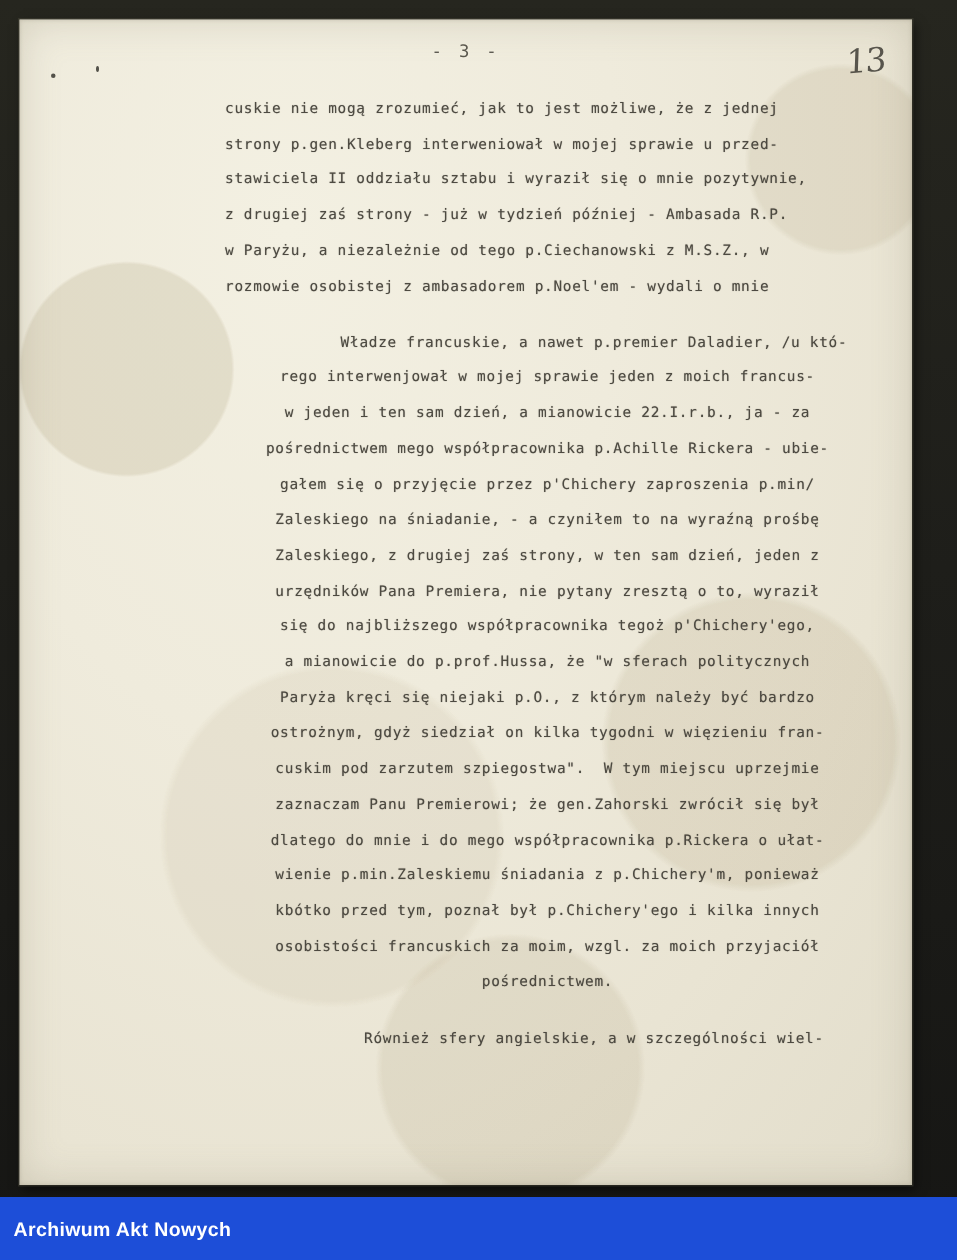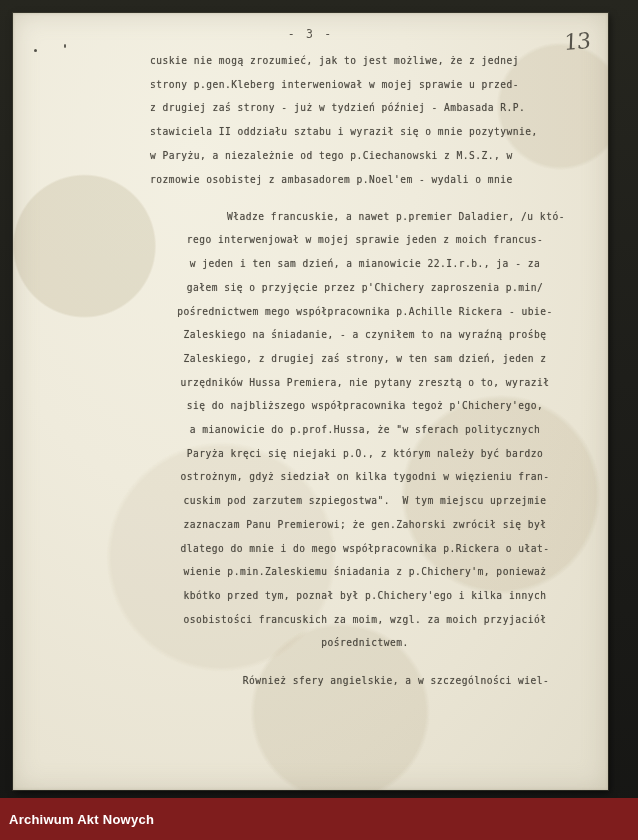--- a/index.html
+++ b/index.html
@@ -114,21 +114,21 @@
   .speck.a { left: 21px; top: 36px; width: 3px; height: 3px; }
   .speck.b { left: 51px; top: 31px; width: 2px; height: 4px; }
 
   .body-text {
     position: absolute;
     left: 137px;
     top: 36px;
     width: 430px;
   }
 
-  .para { margin: 0 0 0 0; }
+  .para { margin: 12px 0 0 0; }
   .para + .para { margin-top: 13.5px; text-align: center; }
 
   .line {
     font-family: "DejaVu Sans Mono", monospace;
     font-size: 9.6px;
     line-height: 23.7px;
     letter-spacing: .48px;
     color: #413e36;
     white-space: pre;
     opacity: .93;
@@ -137,21 +137,21 @@
 
   .line.indent { text-indent: 62px; }
 
   
   .banner {
     position: absolute;
     left: 0;
     bottom: 0;
     width: 100%;
     height: 42px;
-    background: #7f1d1d;
+    background: #1d4ed8;
     display: flex;
     align-items: center;
   }
 
   .banner-label {
     color: #ffffff;
     font-family: "Liberation Sans", sans-serif;
     font-size: 13px;
     font-weight: bold;
     letter-spacing: .25px;
@@ -172,34 +172,34 @@
 
       <div class="folio-number">13</div>
 
       <div class="speck a"></div>
       <div class="speck b"></div>
 
       <div class="body-text" id="body-text">
           <div class="para">
             <div class="line">cuskie nie mogą zrozumieć, jak to jest możliwe, że z jednej</div>
             <div class="line">strony p.gen.Kleberg interweniował w mojej sprawie u przed-</div>
+            <div class="line">stawiciela II oddziału sztabu i wyraził się o mnie pozytywnie,</div>
             <div class="line">z drugiej zaś strony - już w tydzień później - Ambasada R.P.</div>
-            <div class="line">stawiciela II oddziału sztabu i wyraził się o mnie pozytywnie,</div>
             <div class="line">w Paryżu, a niezależnie od tego p.Ciechanowski z M.S.Z., w</div>
             <div class="line">rozmowie osobistej z ambasadorem p.Noel'em - wydali o mnie</div>
           </div>
           <div class="para">
             <div class="line indent">Władze francuskie, a nawet p.premier Daladier, /u któ-</div>
             <div class="line">rego interwenjował w mojej sprawie jeden z moich francus-</div>
             <div class="line">w jeden i ten sam dzień, a mianowicie 22.I.r.b., ja - za</div>
+            <div class="line">pośrednictwem mego współpracownika p.Achille Rickera - ubie-</div>
             <div class="line">gałem się o przyjęcie przez p'Chichery zaproszenia p.min/</div>
-            <div class="line">pośrednictwem mego współpracownika p.Achille Rickera - ubie-</div>
             <div class="line">Zaleskiego na śniadanie, - a czyniłem to na wyraźną prośbę</div>
             <div class="line">Zaleskiego, z drugiej zaś strony, w ten sam dzień, jeden z</div>
-            <div class="line">urzędników Hussa Premiera, nie pytany zresztą o to, wyraził</div>
+            <div class="line">urzędników Pana Premiera, nie pytany zresztą o to, wyraził</div>
             <div class="line">się do najbliższego współpracownika tegoż p'Chichery'ego,</div>
             <div class="line">a mianowicie do p.prof.Hussa, że "w sferach politycznych</div>
             <div class="line">Paryża kręci się niejaki p.O., z którym należy być bardzo</div>
             <div class="line">ostrożnym, gdyż siedział on kilka tygodni w więzieniu fran-</div>
             <div class="line">cuskim pod zarzutem szpiegostwa".  W tym miejscu uprzejmie</div>
             <div class="line">zaznaczam Panu Premierowi; że gen.Zahorski zwrócił się był</div>
             <div class="line">dlatego do mnie i do mego współpracownika p.Rickera o ułat-</div>
             <div class="line">wienie p.min.Zaleskiemu śniadania z p.Chichery'm, ponieważ</div>
             <div class="line">kbótko przed tym, poznał był p.Chichery'ego i kilka innych</div>
             <div class="line">osobistości francuskich za moim, wzgl. za moich przyjaciół</div>

